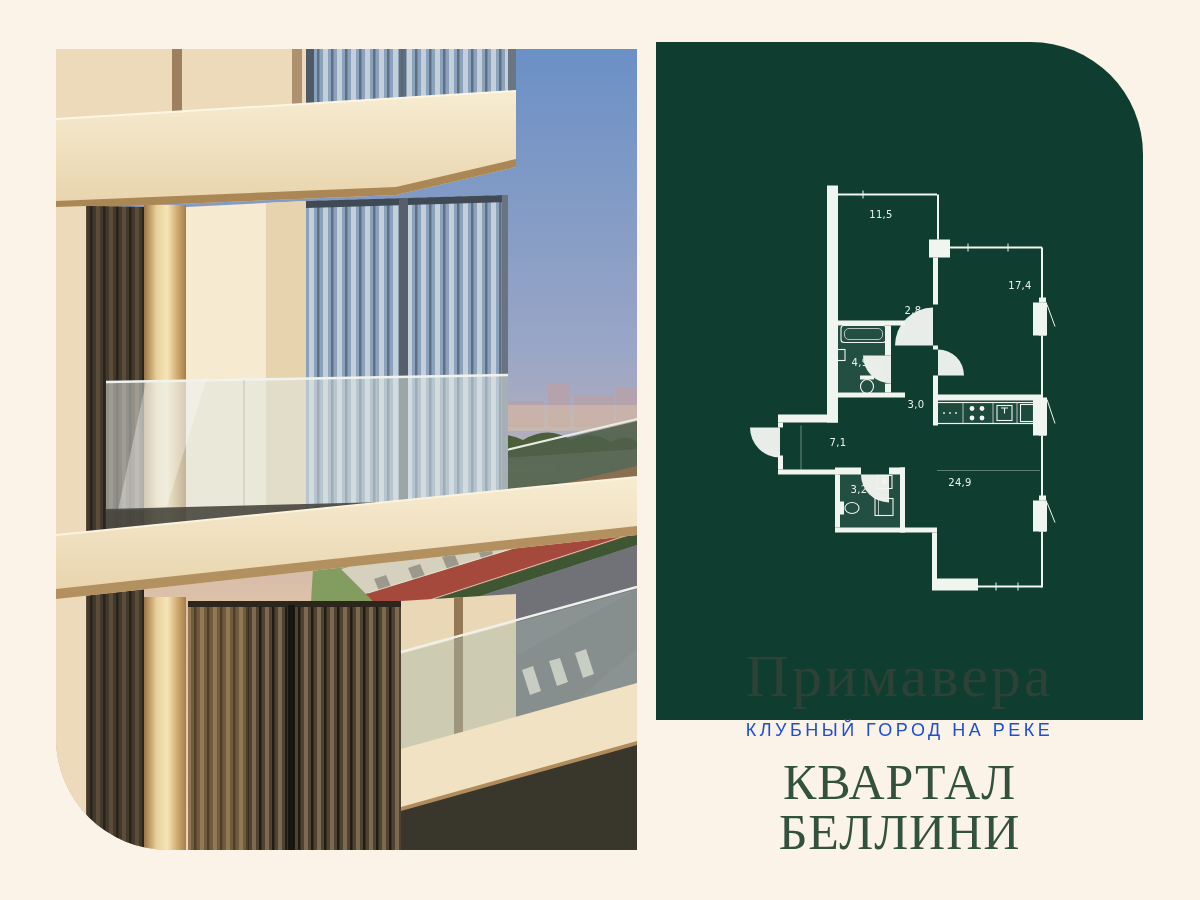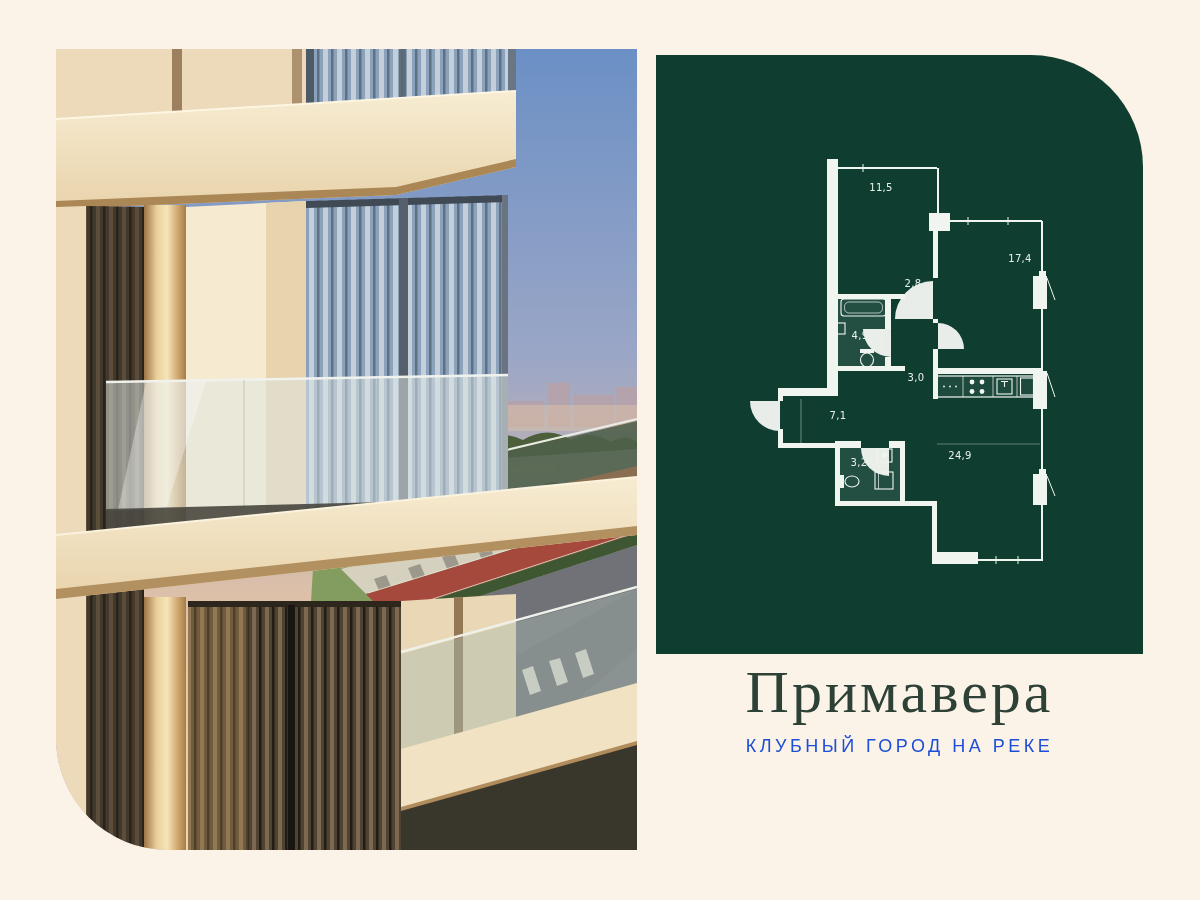--- a/index.html
+++ b/index.html
@@ -1,34 +1,34 @@
 <!DOCTYPE html>
 <html><head>
 <meta charset="utf-8">
 <style>
   html,body{margin:0;padding:0;background:#fbf3e7;}
   .canvas{position:relative;width:1200px;height:900px;background:#fbf3e7;overflow:hidden;
           font-family:"Liberation Sans",sans-serif;}
   .photo{position:absolute;left:56px;top:49px;width:581px;height:801px;
          border-radius:0 0 0 112px;overflow:hidden;background:#9db0c8;}
   .photo svg{display:block;width:100%;height:100%;}
-  .plan-panel{position:absolute;left:656px;top:55px;width:487px;height:599px;
+  .plan-panel{position:absolute;left:656px;top:42px;width:487px;height:678px;
               background:#0f3e31;border-radius:0 112px 0 0;overflow:hidden;}
   .plan-panel svg{display:block;width:100%;height:100%;}
   .wall{fill:#f1f5f0;}
   .wline{stroke:#f1f5f0;stroke-width:2;fill:none;stroke-linecap:butt;}
   .tick{stroke:#f1f5f0;stroke-width:1;fill:none;}
   .leaf{fill:#f1f5f0;opacity:.96;}
   .fx{stroke:#f1f5f0;fill:none;stroke-width:1.1;}
   .fxthin{stroke:#f1f5f0;fill:none;stroke-width:.7;}
   .fxfill{fill:#f1f5f0;}
   .bathtint{fill:rgba(240,246,241,.09);}
   .room-label{fill:#eaf1eb;font:10px "DejaVu Sans",sans-serif;text-anchor:middle;letter-spacing:.3px;}
   .caption{position:absolute;left:656px;top:628px;width:487px;text-align:center;}
-  .project{margin-top:34px;font-family:"Liberation Serif",serif;font-size:60px;font-weight:400;
+  .project{margin-top:18px;font-family:"Liberation Serif",serif;font-size:60px;font-weight:400;
            color:#2e4136;letter-spacing:3px;line-height:1.0;}
   .tagline{margin-top:14px;font-family:"Liberation Sans",sans-serif;font-size:18px;
            color:#1d4ed8;letter-spacing:3.5px;font-weight:400;}
   .quarter{margin-top:16px;font-family:"Liberation Serif",serif;font-size:50px;font-weight:400;
            color:#33523e;letter-spacing:1px;line-height:1.0;}
 </style>
 </head>
 <body>
 
 <div class="canvas">
@@ -293,14 +293,15 @@
           <text x="182" y="354" class="room-label">7,1</text>
           <text x="203" y="401" class="room-label">3,2</text>
           <text x="304" y="394" class="room-label">24,9</text>
         </g>
     </svg>
   </div>
 
   <div class="caption">
     <div class="project">Примавера</div>
     <div class="tagline">КЛУБНЫЙ ГОРОД НА РЕКЕ</div>
+    <div class="quarter">КВАРТАЛ БЕЛЛИНИ</div>
   </div>
 </div>
 
 </body></html>

